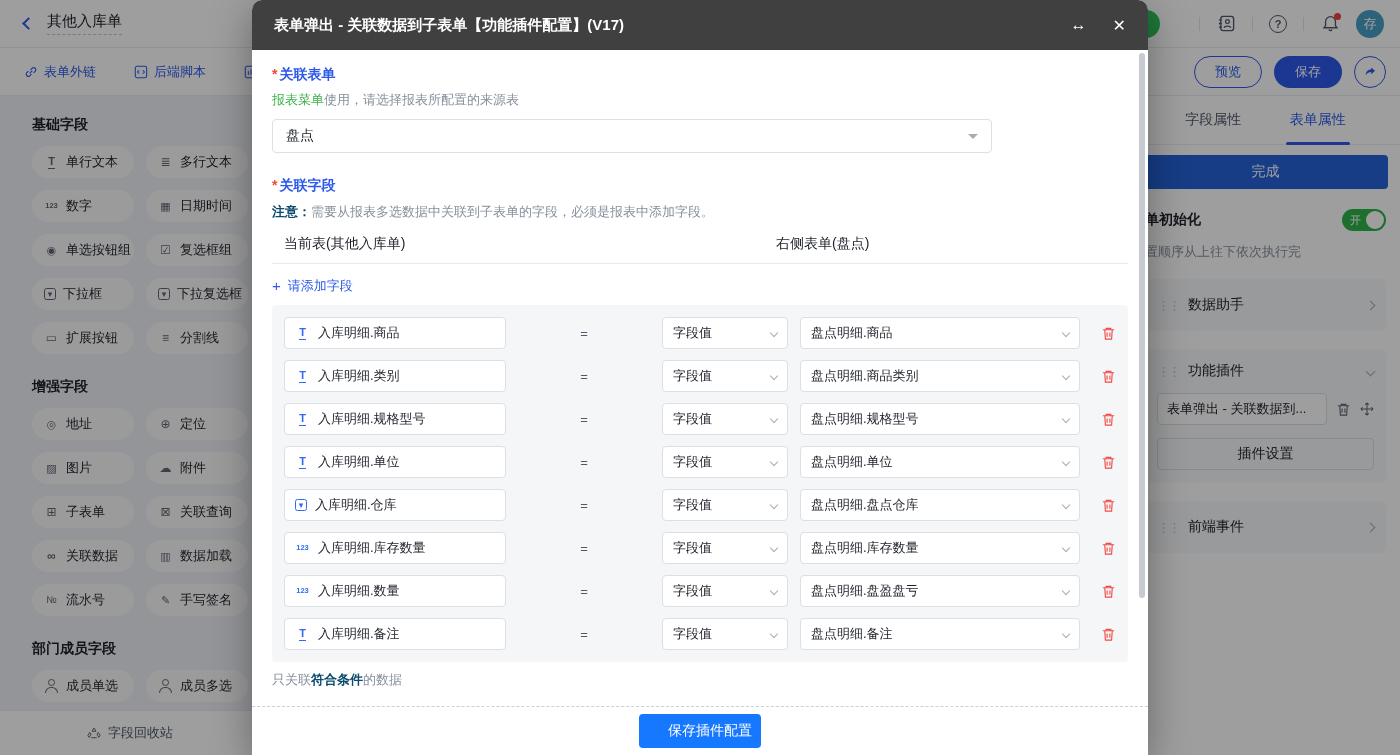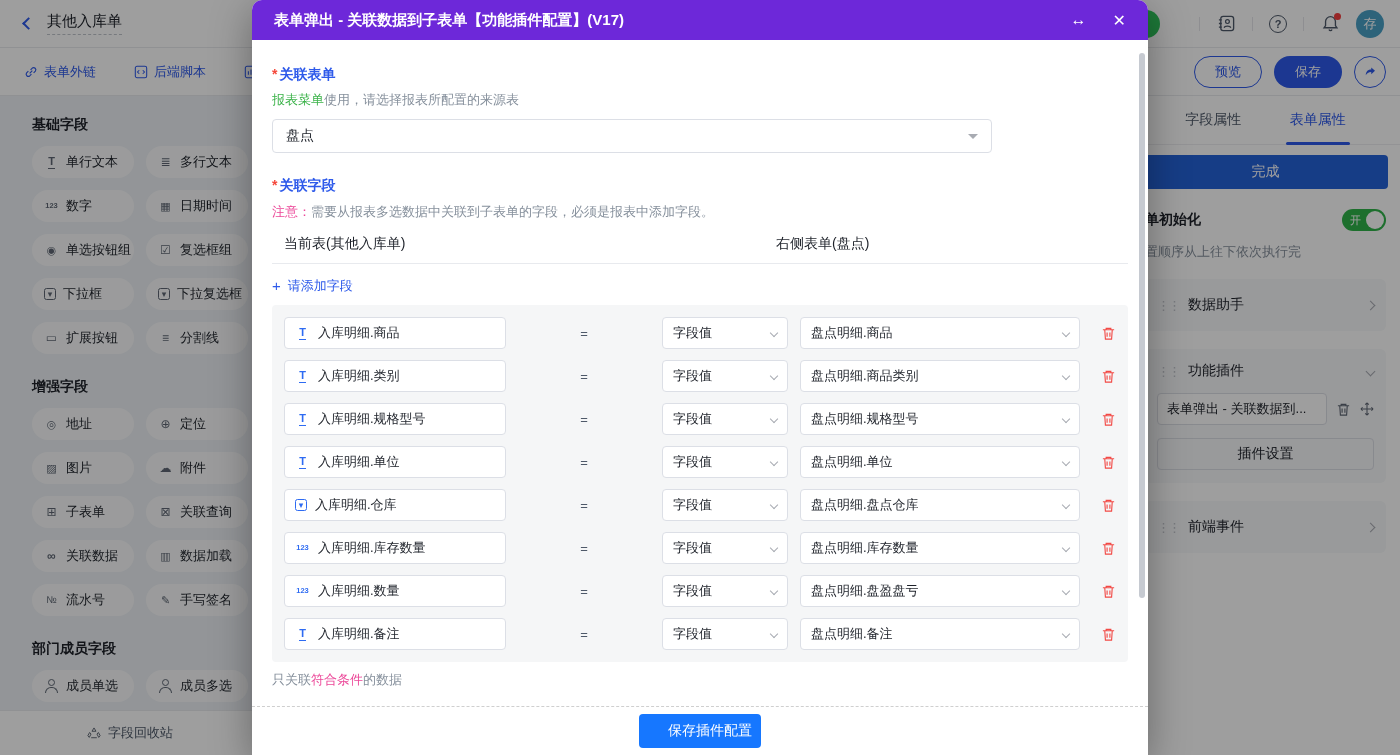--- a/index.html
+++ b/index.html
@@ -81,35 +81,35 @@
   .chev.right { transform:rotate(-45deg); }
   .rcard .chev { margin-left:auto; }
   .plugin-row { display:flex; align-items:center; gap:9px; margin-top:13px; }
   .plugin-input { flex:1; height:32px; background:#fff; border:1px solid #dcdfe6; border-radius:4px; display:flex; align-items:center; padding:0 9px; font-size:13px; color:#1d2129; white-space:nowrap; overflow:hidden; }
   .gicon { color:#5f6774; display:inline-flex; }
   .btn-plugin-settings { margin-top:13px; width:100%; height:32px; background:#f7f8fa; border:1px solid #dcdfe6; border-radius:4px; font-size:14px; color:#1d2129; }
 
   
   .overlay { position:absolute; inset:0; background:rgba(0,0,0,.38); z-index:5; }
   .modal { position:absolute; left:252px; top:0; width:896px; height:755px; background:#fff; border-radius:10px 10px 0 0; z-index:6; box-shadow:0 10px 40px rgba(0,0,0,.35); }
-  .mhead { height:40px; background:#6d28d9; border-radius:10px 10px 0 0; display:flex; align-items:center; padding:12px 22px; color:#fff; }
+  .mhead { height:50px; background:#404040; border-radius:10px 10px 0 0; display:flex; align-items:center; padding:12px 22px; color:#fff; }
   .mtitle { font-size:15px; font-weight:600; }
   .mhead-icons { margin-left:auto; display:flex; align-items:center; gap:26px; font-size:16px; }
   .mhead-icons span { cursor:pointer; }
   .mbody { position:absolute; top:48px; bottom:49px; left:0; right:0; padding:18px 20px 0; overflow:hidden; }
   .mscroll { position:absolute; top:53px; right:3px; width:6px; height:545px; background:#c6cad1; border-radius:3px; z-index:7; }
   .flabel { font-size:14px; font-weight:600; color:#2e5aea; }
   .req { color:#f5483b; margin-right:2px; font-weight:700; }
   .fhint { margin:7px 0 10px; font-size:13px; color:#86909c; }
   .green-txt { color:#3cb34a; }
   .bigselect { width:720px; height:34px; border:1px solid #dcdfe6; border-radius:4px; display:flex; align-items:center; justify-content:space-between; padding:0 13px; font-size:14px; color:#1d2129; cursor:pointer; }
   .caret { width:0; height:0; border:5px solid transparent; border-top-color:#a8abb2; margin-top:5px; }
   .label2 { margin-top:24px; }
   .note { margin-top:8px; font-size:13px; color:#86909c; }
-  .red-txt { color:#ec4899; }
+  .red-txt { color:#0c4a6e;font-weight:bold; }
   .cols { position:relative; margin-top:14px; padding:0 12px 10px; border-bottom:1px solid #e8eaee; font-size:14px; color:#1d2129; }
   .col-right { position:absolute; left:504px; top:0; }
   .addlink { margin:13px 0 10px; color:#2e5aea; font-size:13px; display:flex; align-items:center; gap:7px; cursor:pointer; }
   .plus::before { content:"+"; font-size:15px; line-height:1; }
   .rows { background:#f5f6f7; border-radius:4px; padding:12px; display:flex; flex-direction:column; gap:11px; }
   .map-row { display:flex; align-items:center; height:32px; }
   .fbox { width:222px; height:32px; background:#fff; border:1px solid #dcdfe6; border-radius:4px; display:flex; align-items:center; padding:0 10px; gap:8px; font-size:13px; color:#1d2129; }
   .map-row .fi { color:#2e6bf2; }
   .eq { flex:0 0 156px; text-align:center; color:#4e5969; font-size:13px; }
   .sel { height:32px; background:#fff; border:1px solid #dcdfe6; border-radius:4px; display:flex; align-items:center; justify-content:space-between; padding:0 10px; font-size:13px; color:#1d2129; cursor:pointer; }

